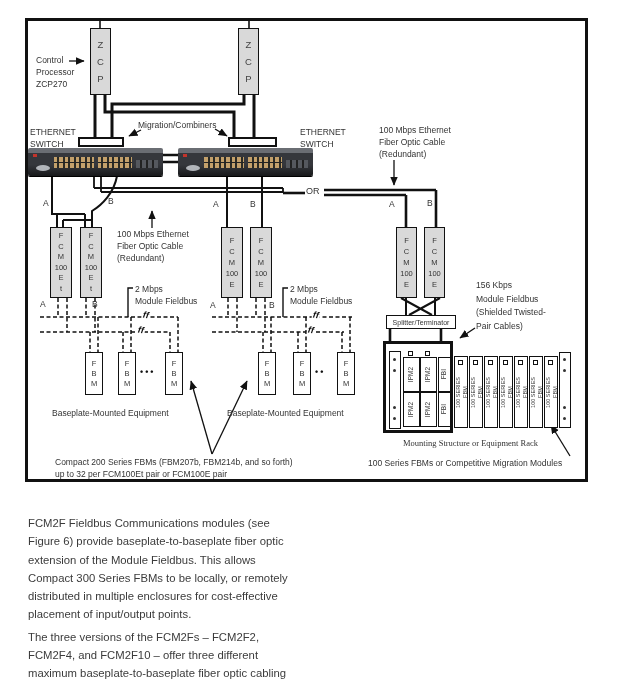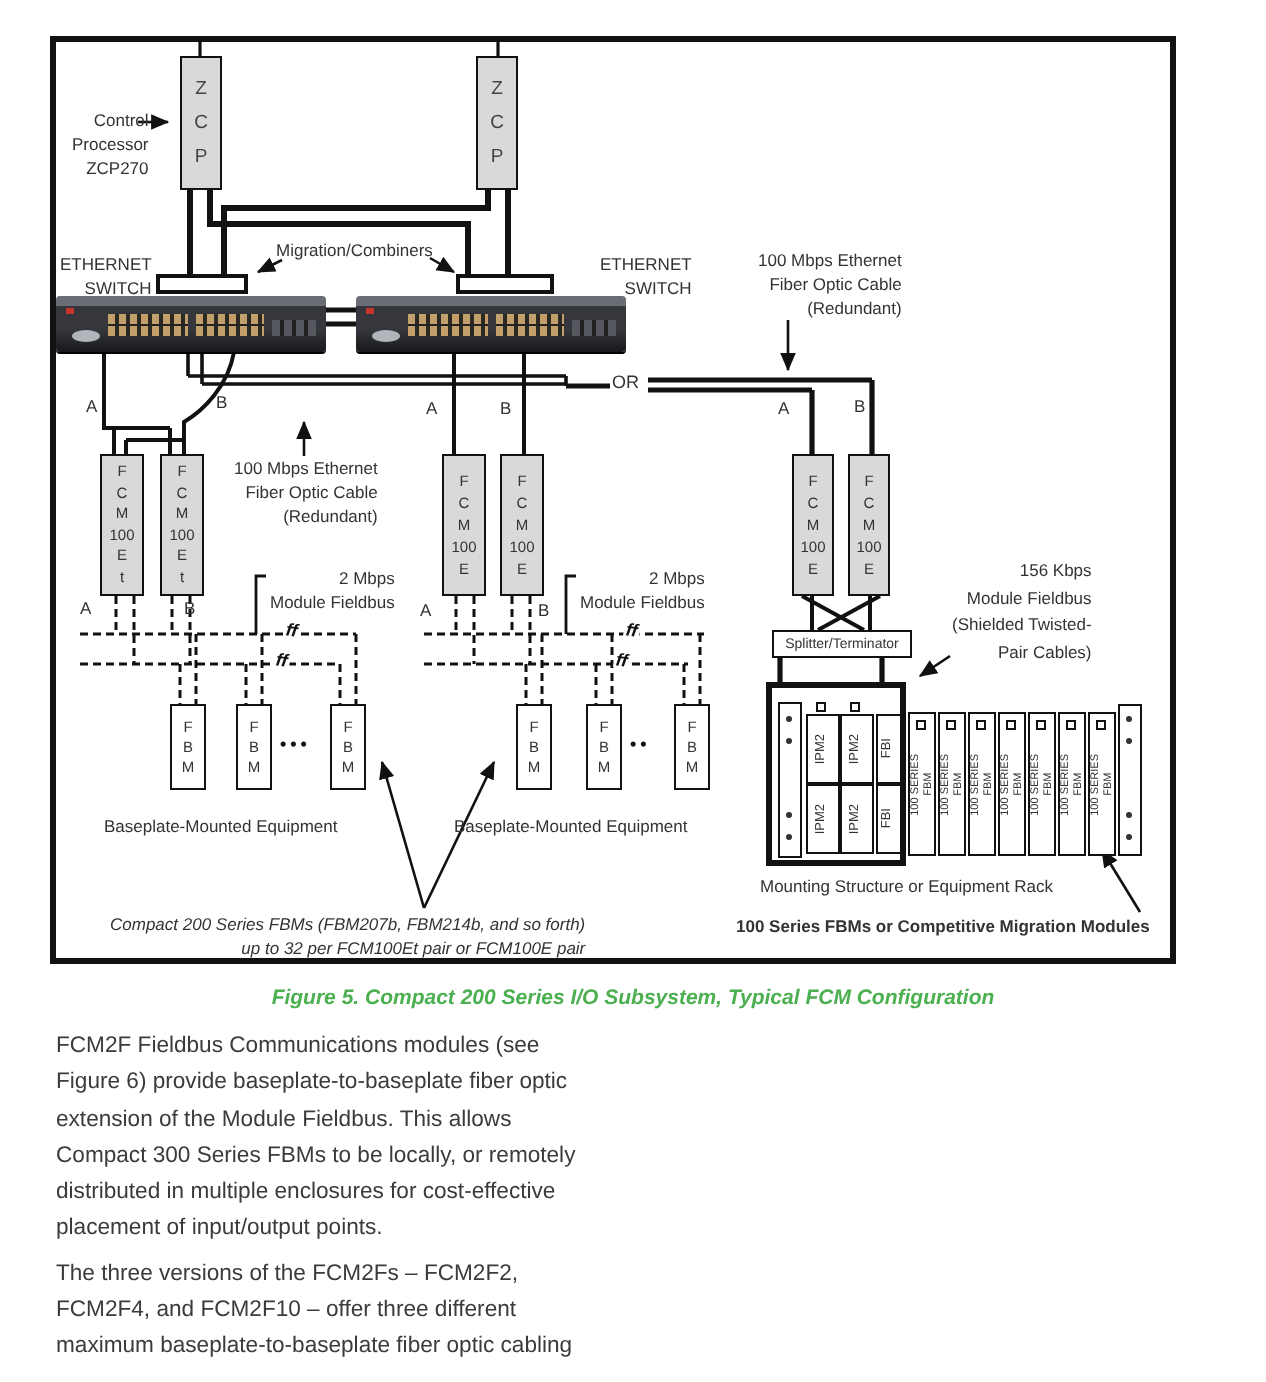--- a/index.html
+++ b/index.html
@@ -8,21 +8,21 @@
   
   .frame{position:absolute;left:25px;top:18px;width:563px;height:464px;border:3px solid #111;box-sizing:border-box;background:#fff;}
   .wires{position:absolute;left:0;top:0;width:633px;height:491px;pointer-events:none;}
   
   .gbox{position:absolute;background:#d9d9d9;border:1.6px solid #111;box-sizing:border-box;
         display:flex;align-items:center;justify-content:center;}
   .wbox{position:absolute;background:#fff;border:1.6px solid #111;box-sizing:border-box;
         display:flex;align-items:center;justify-content:center;}
   .stack{white-space:pre-line;text-align:center;font-size:7.5px;line-height:11px;color:#333;}
   .zcptxt{font-size:9.5px;line-height:17px;color:#444;}
-  .lbl{position:absolute;font-size:8.5px;line-height:12px;color:#333;white-space:pre-line;text-align:right;}
+  .lbl{position:absolute;font-size:8.5px;line-height:12px;color:#333;white-space:pre-line;}
   .ab{position:absolute;font-size:8.5px;color:#333;}
   .bar{position:absolute;background:#fff;border:2px solid #111;box-sizing:border-box;}
   
   .switch{position:absolute;height:28px;width:135px;background:linear-gradient(#6a6d73 0 5px,#35373c 5px 60%,#17181a);
           border-radius:2px;box-shadow:0 1px 0 #000;}
   .ports{position:absolute;top:9px;height:11px;background:
          repeating-linear-gradient(90deg,#c3a06b 0 3.5px,#2a2a25 3.5px 5.5px);}
   .ports:after{content:"";position:absolute;left:0;top:5px;width:100%;height:1px;background:#222;}
   .sfp{position:absolute;top:12px;height:8px;width:22px;background:
        repeating-linear-gradient(90deg,#55585e 0 4px,#222 4px 6px);}
@@ -325,26 +325,25 @@
     <span class="clip" style="left:533px;top:360px;"></span>
   <span class="clip" style="left:548px;top:360px;"></span>
   <div class="cell" style="left:559px;top:352px;width:12px;height:76px;"></div>
   <span class="dot" style="left:563px;top:358px;"></span>
     <span class="dot" style="left:563px;top:369px;"></span>
   <span class="dot" style="left:563px;top:406px;"></span>
     <span class="dot" style="left:563px;top:417px;"></span>
 
   <div class="lbl" style="left:52px;top:407px;">Baseplate-Mounted Equipment</div>
   <div class="lbl" style="left:227px;top:407px;">Baseplate-Mounted Equipment</div>
-  <div class="lbl" style="left:380px;top:437px;">Mounting Structure or Equipment Rack</div>
-  <div class="lbl" style="left:55px;top:456px;font-style:italic;">Compact 200 Series FBMs (FBM207b, FBM214b, and so forth)
+  <div class="lbl" style="left:403px;top:437px;font-family:Liberation Serif, serif;">Mounting Structure or Equipment Rack</div>
+  <div class="lbl" style="left:55px;top:456px;">Compact 200 Series FBMs (FBM207b, FBM214b, and so forth)
 up to 32 per FCM100Et pair or FCM100E pair</div>
-  <div class="lbl" style="left:368px;top:457px;font-weight:bold;">100 Series FBMs or Competitive Migration Modules</div>
-
-  <div class="caption" style="color: rgb(76, 175, 80);">Figure 5. Compact 200 Series I/O Subsystem, Typical FCM Configuration</div>
+  <div class="lbl" style="left:368px;top:457px;">100 Series FBMs or Competitive Migration Modules</div>
+
 
   <div class="col" style="left:28px;width:288px;">
     <p>FCM2F Fieldbus Communications modules (see
 Figure 6) provide baseplate-to-baseplate fiber optic
 extension of the Module Fieldbus. This allows
 Compact 300 Series FBMs to be locally, or remotely
 distributed in multiple enclosures for cost-effective
 placement of input/output points.</p>
     <p>The three versions of the FCM2Fs – FCM2F2,
 FCM2F4, and FCM2F10 – offer three different

